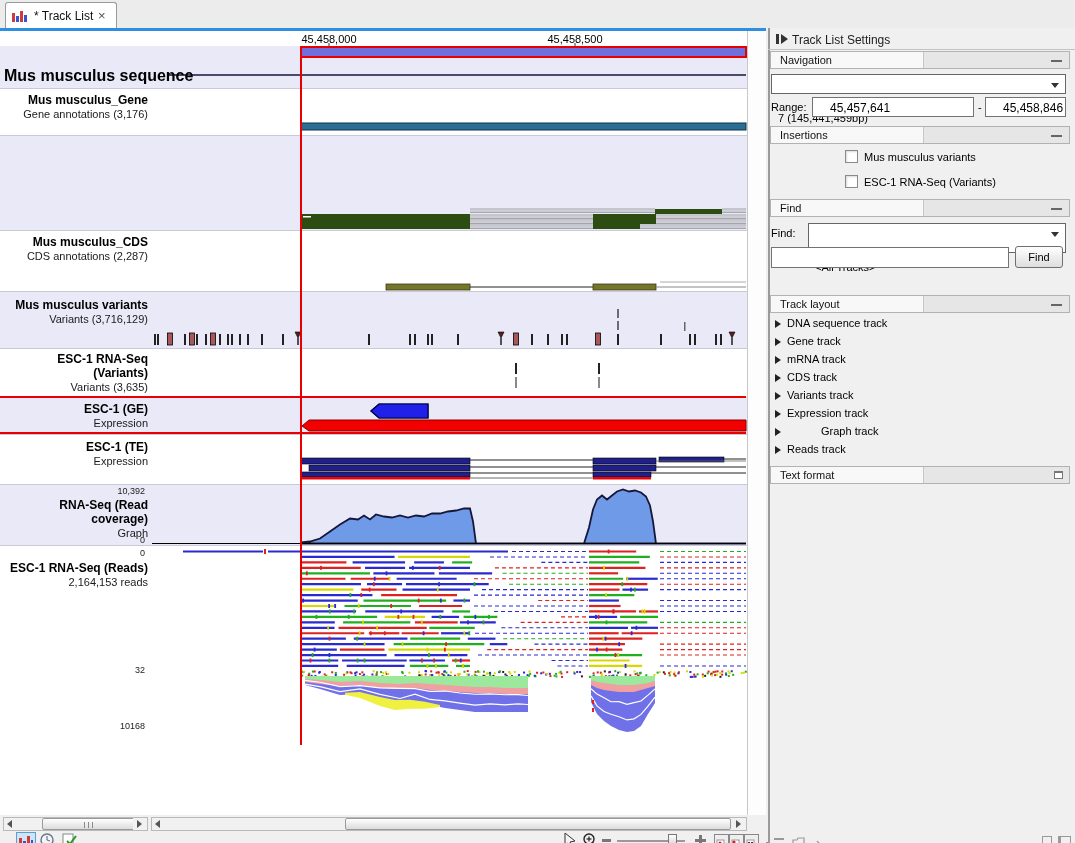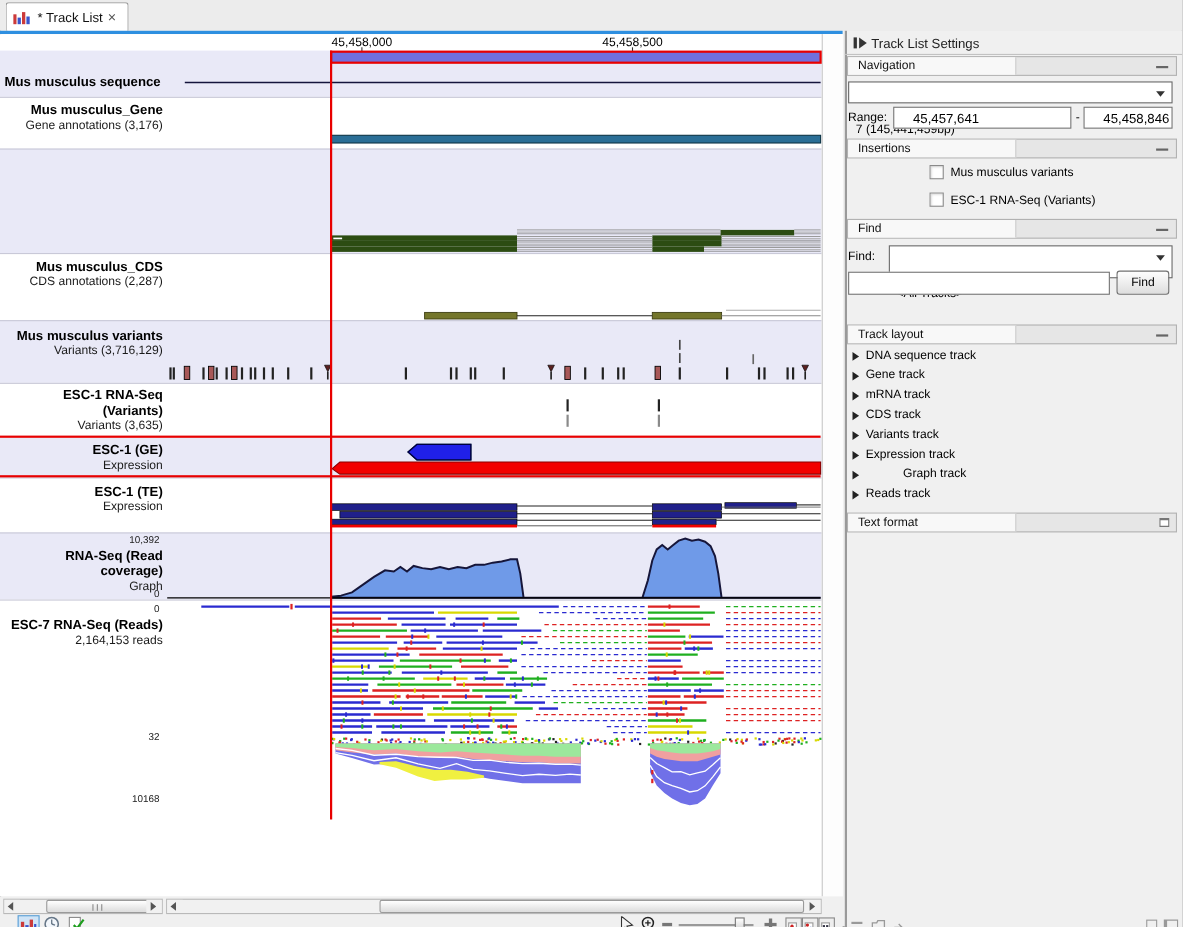--- a/index.html
+++ b/index.html
@@ -15,21 +15,21 @@
   .tab-close{left:92px;top:5px;font-size:13px;color:#555;cursor:default;}
   .blue-strip{left:0;top:28px;width:766px;height:3px;background:#2e8fe0;}
   
   .main-white{left:0;top:31px;width:766px;height:784px;background:#ffffff;}
   .lane{left:747px;top:31px;width:19px;height:784px;background:#fdfdfd;border-left:1px solid #c8c8c8;box-sizing:border-box;}
   .row-lav{left:0;width:747px;background:#e9e9f7;}
   .sep{left:0;width:747px;height:1px;background:#c9c9d8;}
   .tlabel{left:0;width:148px;text-align:right;}
   .tname{font-weight:bold;font-size:12px;color:#000;line-height:14px;}
   .tsub{font-size:11px;color:#1a1a1a;line-height:14px;}
-  .tname-left{left:4px;font-weight:bold;font-size:12px;color:#000;}
+  .tname-left{left:4px;font-weight:bold;font-size:16px;color:#000;}
   .scale-num{left:0;width:145px;text-align:right;font-size:9px;color:#222;}
   .ruler-label{font-size:11px;color:#000;transform:translateX(-50%);}
   #gfx{left:0;top:0;width:1075px;height:843px;pointer-events:none;}
   
   .graystrip{left:0;top:815px;width:766px;height:28px;background:#f0f0f0;}
   .sb{background:#f1f1f1;border:1px solid #b9b9b9;box-sizing:border-box;height:14px;top:817px;}
   .sb-btn{position:absolute;top:0;width:14px;height:12px;background:#f1f1f1;}
   .tri-l{width:0;height:0;border-top:4px solid transparent;border-bottom:4px solid transparent;border-right:5px solid #555;position:absolute;left:3px;top:2px;}
   .tri-r{width:0;height:0;border-top:4px solid transparent;border-bottom:4px solid transparent;border-left:5px solid #555;position:absolute;left:4px;top:2px;}
   .sb-thumb{position:absolute;top:0px;height:12px;background:linear-gradient(#ffffff,#dcdcdc);border:1px solid #9a9a9a;box-sizing:border-box;border-radius:2px;}
@@ -713,21 +713,21 @@
     <div class="tsub">Expression</div>
   </div>
   <div class="abs scale-num" style="top:486px">10,392</div>
   <div class="abs tlabel" style="top:498px">
     <div class="tname">RNA-Seq (Read coverage)</div>
     <div class="tsub">Graph</div>
   </div>
   <div class="abs scale-num" style="top:535px">0</div>
   <div class="abs scale-num" style="top:548px">0</div>
   <div class="abs tlabel" style="top:561px">
-    <div class="tname">ESC-7 RNA-Seq (Reads)</div>
+    <div class="tname">ESC-1 RNA-Seq (Reads)</div>
     <div class="tsub">2,164,153 reads</div>
   </div>
   <div class="abs scale-num" style="top:665px">32</div>
   <div class="abs scale-num" style="top:721px">10168</div>
 
   <div class="abs graystrip"></div>
   <div class="abs sb" style="left:3px;width:145px">
     <div class="sb-btn" style="left:0">
         <div class="tri-l"></div>
       </div>

